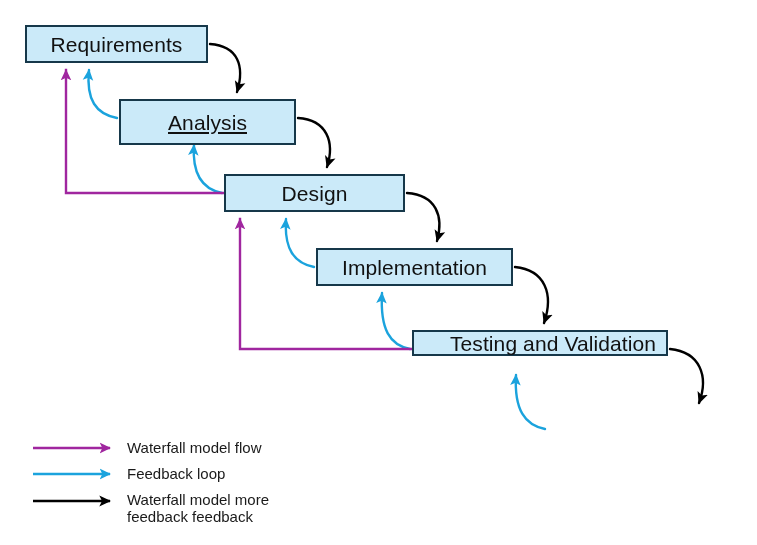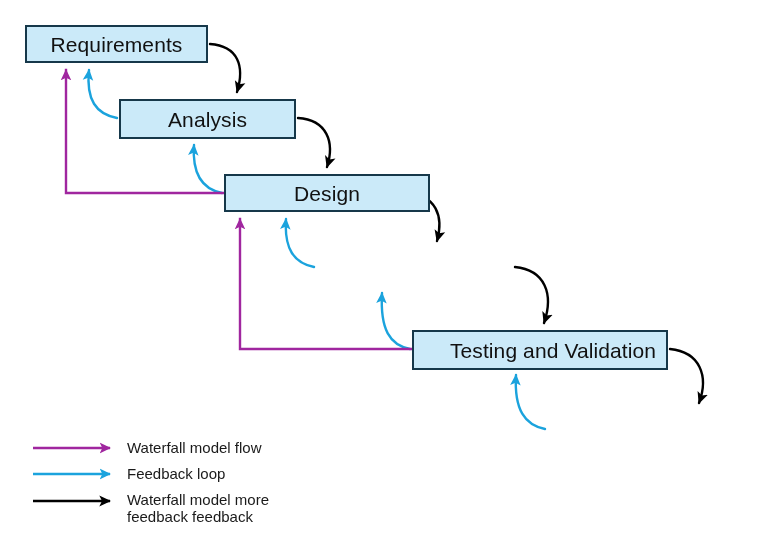--- a/index.html
+++ b/index.html
@@ -106,30 +106,33 @@
     <g fill="none" stroke="#a0269f" stroke-width="2.4" stroke-linecap="square" stroke-linejoin="miter" marker-end="url(#arrow-purple)">
       <path d="M 224 193 L 66 193 L 66 70"></path>
       <path d="M 412 349 L 240 349 L 240 219"></path>
     </g>
   </svg>
 
   <div class="stage-box" style="left:25px; top:25px; width:183px; height:38px;">
     <span>Requirements</span>
   </div>
 
-  <div class="stage-box" style="left:119px; top:99px; width:177px; height:40px;">
+  <div class="stage-box" style="left:119px; top:99px; width:177px; height:46px;text-decoration:underline;">
     <span>Analysis</span>
   </div>
 
-  <div class="stage-box" style="left:224px; top:174px; width:206px; height:38px;">
+  <div class="stage-box" style="left:224px; top:174px; width:181px; height:38px;">
     <span>Design</span>
   </div>
 
+  <div class="stage-box" style="left:316px; top:248px; width:197px; height:38px;">
+    <span>Implementation</span>
+  </div>
 
-  <div class="stage-box" style="left:412px; top:330px; width:256px; height:40px;padding-left:26px;">
+  <div class="stage-box" style="left:412px; top:330px; width:256px; height:26px;padding-left:26px;">
     <span>Testing and Validation</span>
   </div>
 
 
   <div class="legend">
 
     <div class="legend-row" style="top:15px;">
       <svg class="legend-svg" style="top:0px;" viewBox="0 0 92 16" xmlns="http://www.w3.org/2000/svg">
         <path d="M 3 8 L 80 8" fill="none" stroke="#a0269f" stroke-width="2.4" marker-end="url(#arrow-purple)"></path>
       </svg>

